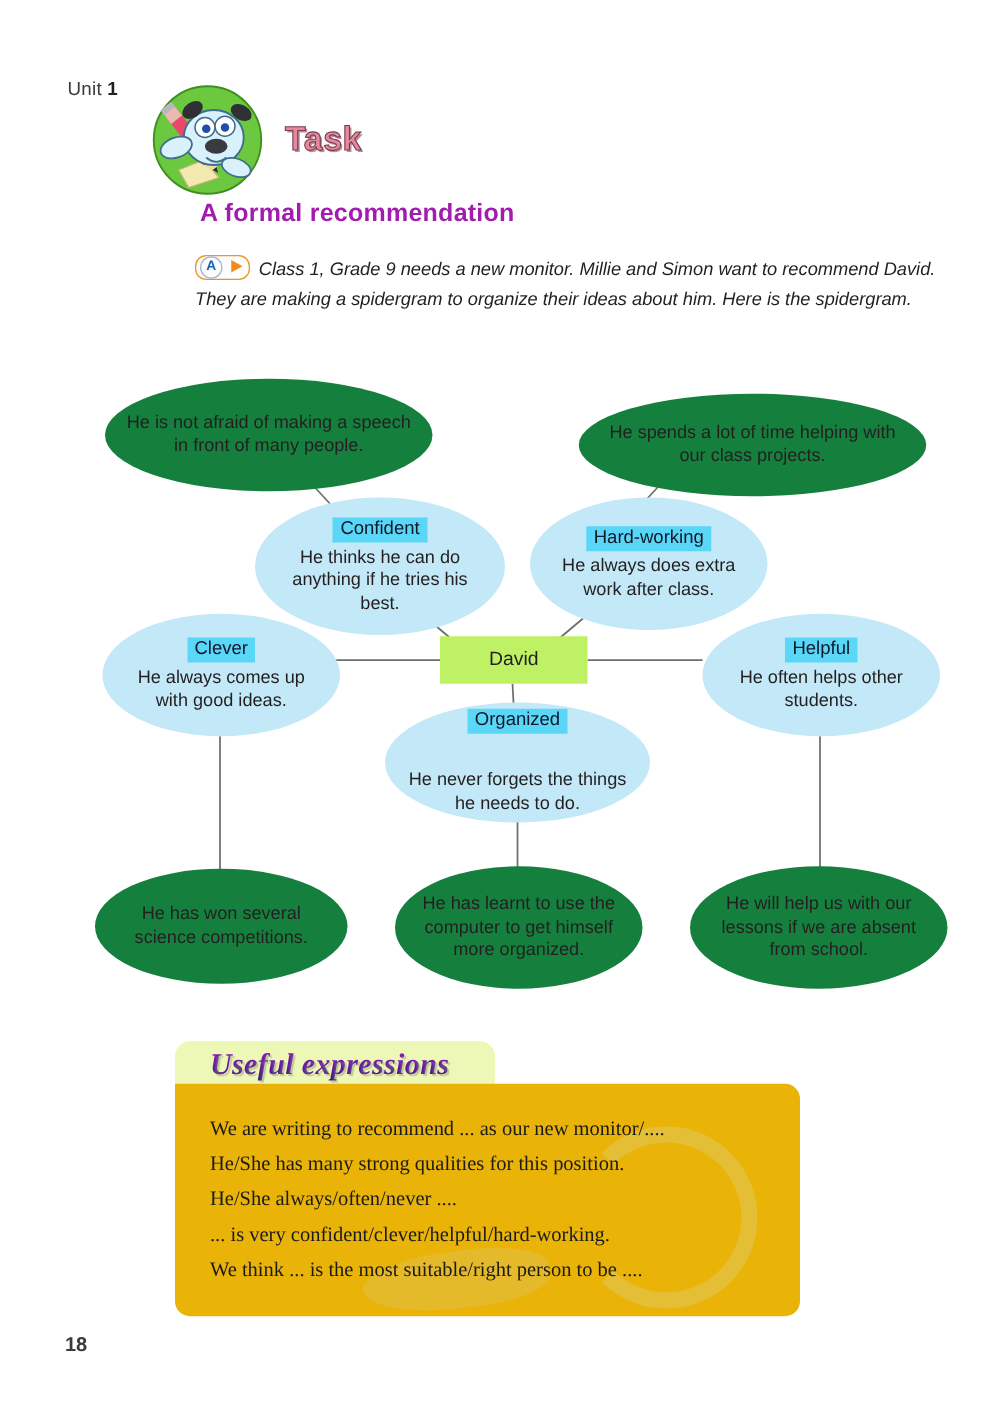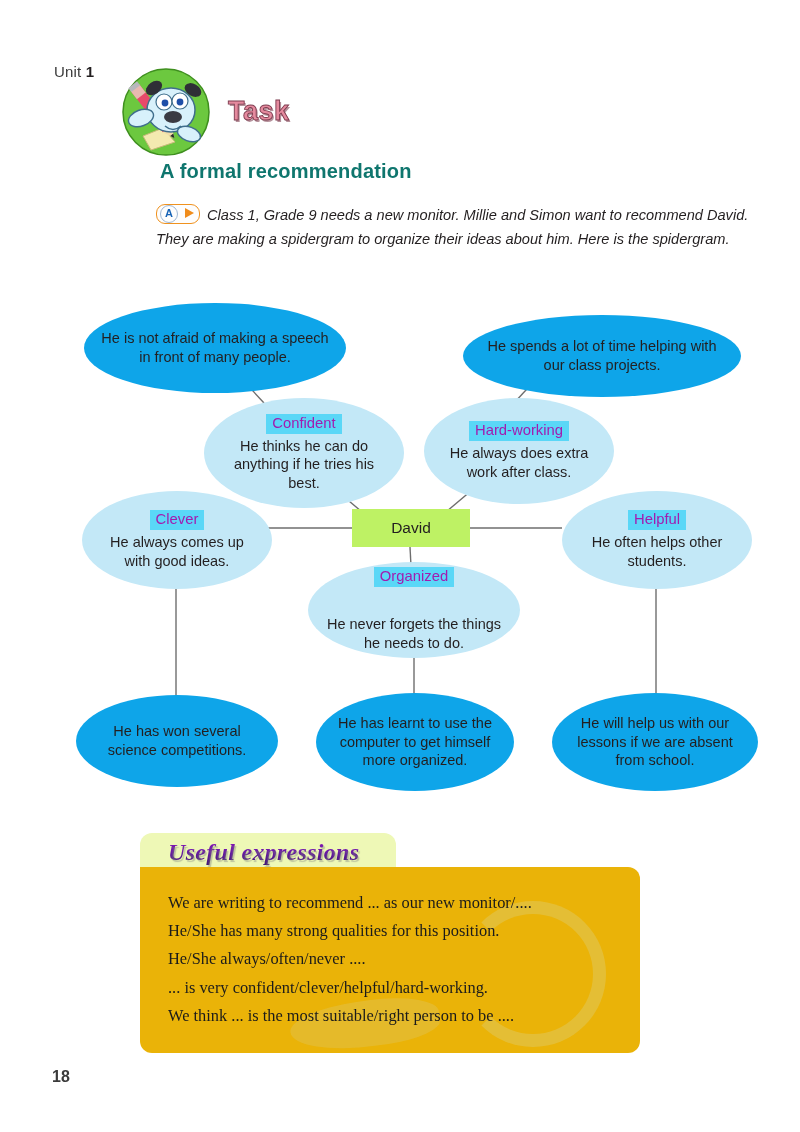--- a/index.html
+++ b/index.html
@@ -52,21 +52,21 @@
     -webkit-text-stroke: 0.9px #7d3b4e;
     text-shadow: 1.5px 1.5px 0 rgba(120,55,72,.55);
   }
 
   .section-title {
     position: absolute;
     left: 160px;
     top: 160px;
     font-size: 20px;
     font-weight: bold;
-    color: #0f766e;
+    color: #a21caf;
     letter-spacing: .2px;
   }
 
   
   .intro {
     position: absolute;
     left: 156px;
     top: 204px;
     width: 612px;
     font-size: 14.6px;
@@ -128,32 +128,32 @@
   .node {
     position: absolute;
     display: flex;
     flex-direction: column;
     align-items: center;
     justify-content: center;
     text-align: center;
     box-sizing: border-box;
   }
   .ellipse { border-radius: 50%; }
-  .peach  { background: #0ea5e9; }
+  .peach  { background: #15803d; }
   .blue   { background: #c3e8f7; }
 
   .node .body {
     font-size: 14.5px;
     line-height: 1.28;
     color: #231f20;
     padding: 0 14px;
   }
   .node .head {
     font-size: 14.8px;
-    color: #a21caf;
+    color: #0f172a;
     background: #5ad7f7;
     padding: 1px 6px 2px 6px;
     margin-bottom: 3px;
     display: inline-block;
     line-height: 1.15;
   }
 
   .center-node {
     position: absolute;
     background: #bef264;

